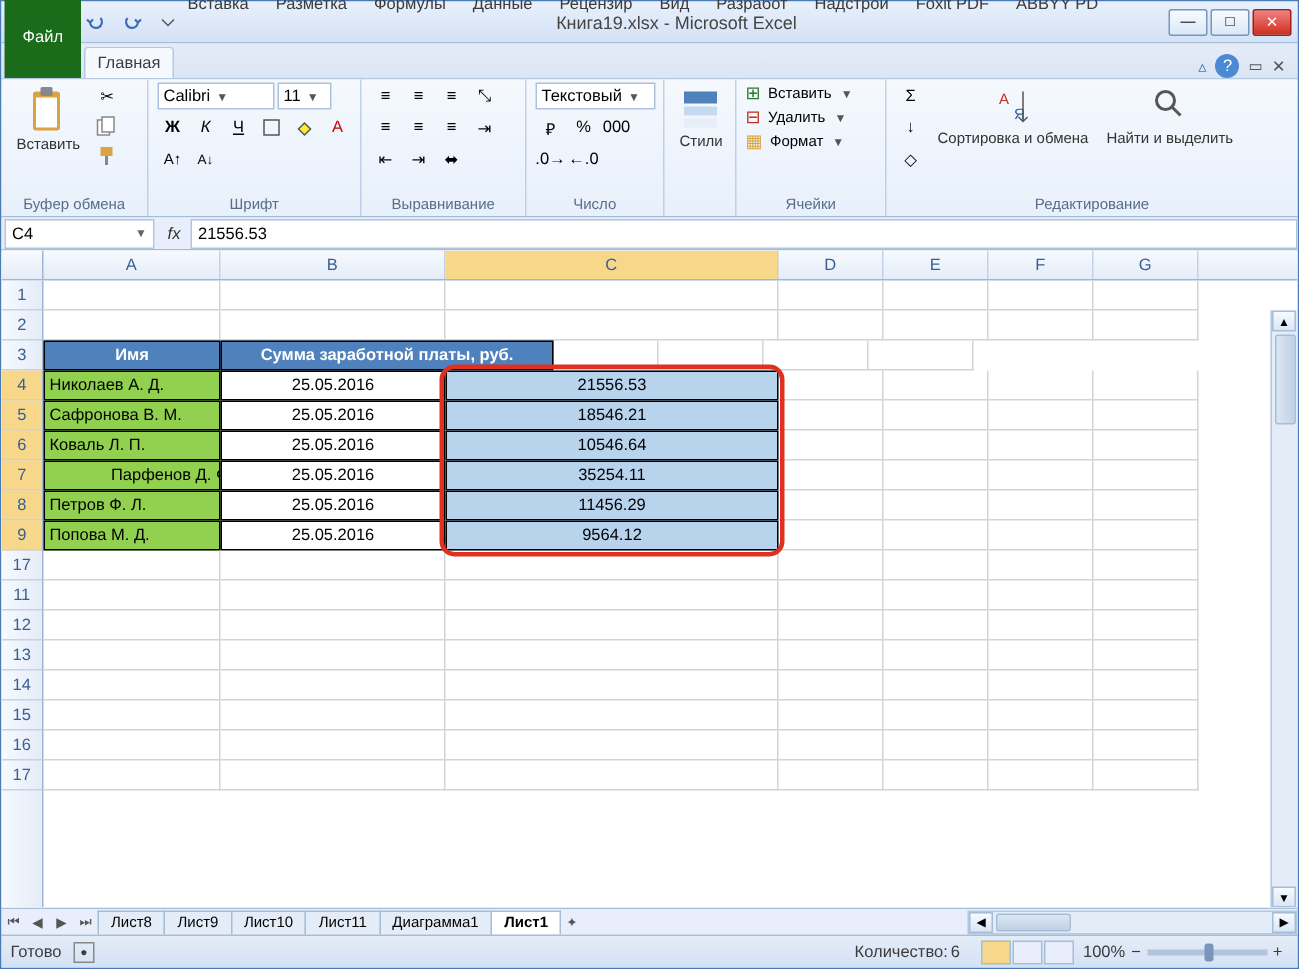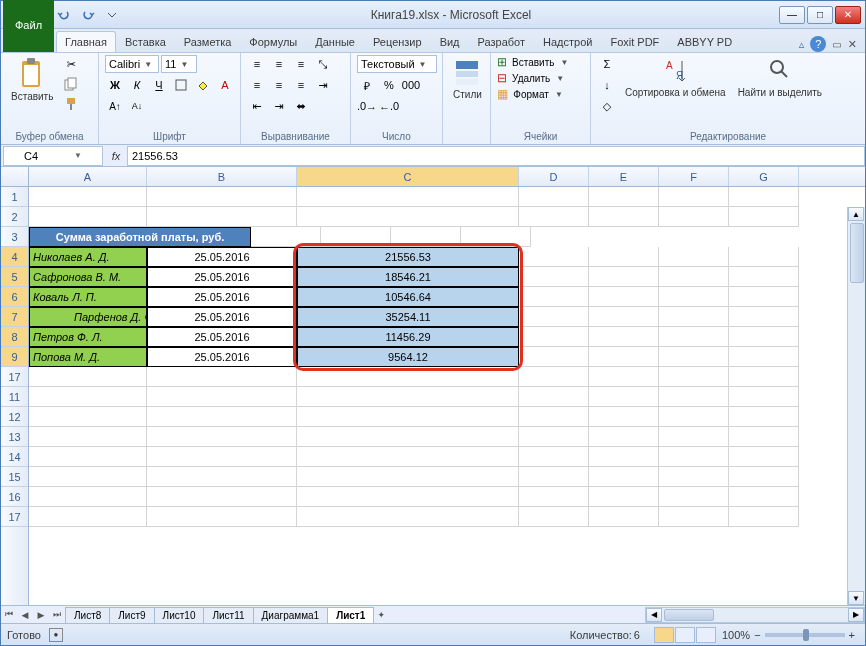--- a/index.html
+++ b/index.html
@@ -12,61 +12,61 @@
 .qat-btn { width: 22px; height: 22px; display: flex; align-items: center; justify-content: center; border-radius: 2px; cursor: pointer; }
 .titlebar-title { flex: 1; text-align: center; font-size: 12px; color: #444; }
 .titlebar-right { display: flex; gap: 2px; }
 .win-btn { width: 26px; height: 18px; border: 1px solid #7a95b8; background: linear-gradient(#f7fbff,#dbe8f7); border-radius: 2px; display: flex; align-items: center; justify-content: center; font-size: 10px; cursor: pointer; }
 .win-close { background: linear-gradient(#f08080,#d03020); color: #fff; border-color: #a02010; }
 
 
 .ribbon-tabs { background: linear-gradient(#e4ecf7,#dbe6f4); height: 24px; display: flex; align-items: flex-end; padding-left: 2px; border-bottom: 1px solid #b6c8e0; font-size: 11px; }
 .file-tab { background: #1a6b1a; color: #fff; padding: 21px 12px; border-radius: 2px 2px 0 0; margin-right: 2px; cursor: pointer; }
 .rtab { padding: 4px 8px; color: #3b3b3b; cursor: pointer; border: 1px solid transparent; border-bottom: none; }
-.rtab.active { background: #f5f9fe; border-color: #b6c8e0; border-radius: 3px 3px 0 0; }
+.rtab.active { background: #f5f9fe; border-color: #b6c8e0; border-radius: 3px 3px 0 0; margin-top: 39px; }
 .ribbon-tabs-right { margin-left: auto; display: flex; gap: 6px; padding-right: 8px; align-items: center; }
 .help-icon { width: 16px; height: 16px; border-radius: 50%; background: #4a8ad4; color: #fff; font-size: 11px; display: flex; align-items: center; justify-content: center; cursor: pointer; }
 
 
 .ribbon { background: linear-gradient(#f5f9fe,#e8f0fb); height: 92px; display: flex; border-bottom: 1px solid #a6bdd9; }
 .rgroup { border-right: 1px solid #c0d0e6; padding: 2px 6px; display: flex; flex-direction: column; justify-content: space-between; }
 .rgroup-body { display: flex; gap: 4px; align-items: flex-start; flex: 1; }
 .rgroup-label { font-size: 10px; color: #5a6d87; text-align: center; padding-top: 1px; }
 .big-btn { display: flex; flex-direction: column; align-items: center; gap: 2px; padding: 2px 4px; cursor: pointer; border-radius: 3px; }
 .big-btn-label { font-size: 10px; color: #333; }
 .mini-col { display: flex; flex-direction: column; gap: 2px; }
 .mini-row { display: flex; gap: 2px; align-items: center; }
 .mini-btn { width: 20px; height: 18px; display: flex; align-items: center; justify-content: center; font-size: 11px; cursor: pointer; border: 1px solid transparent; border-radius: 2px; }
 .combo { height: 18px; border: 1px solid #abc0dc; background: #fff; font-size: 11px; padding: 0 3px; display: flex; align-items: center; }
 .combo-arrow { margin-left: 4px; font-size: 8px; color: #555; }
 
 
 .formula-bar { height: 22px; background: #e8eefb; border-bottom: 1px solid #a6bdd9; display: flex; align-items: center; }
-.name-box { width: 100px; height: 20px; background: #fff; border: 1px solid #b0c4de; margin: 0 2px; display: flex; align-items: center; padding: 0 20px; font-size: 11px; }
+.name-box { width: 100px; height: 20px; background: #fff; border: 1px solid #b0c4de; margin: 0 2px; display: flex; align-items: center; padding: 0 4px; font-size: 11px; }
 .name-box-arrow { margin-left: auto; font-size: 8px; color: #666; }
 .fx-label { width: 22px; text-align: center; font-style: italic; font-size: 11px; color: #333; }
 .formula-input { flex: 1; height: 20px; background: #fff; border: 1px solid #b0c4de; padding: 0 4px; font-size: 11px; display: flex; align-items: center; }
 
 
 .grid-wrap { flex: 1; display: flex; flex-direction: column; background: #fff; overflow: hidden; position: relative; }
 .col-headers { display: flex; height: 20px; background: linear-gradient(#f7faff,#e4ecf7); border-bottom: 1px solid #9fb6d4; }
 .corner { width: 28px; border-right: 1px solid #9fb6d4; background: linear-gradient(#f7faff,#e4ecf7); }
 .col-h { border-right: 1px solid #c3d2e8; display: flex; align-items: center; justify-content: center; font-size: 11px; color: #375f91; cursor: pointer; }
 .col-h.sel { background: #f7d88b; }
 .grid-body { flex: 1; overflow: hidden; display: flex; position: relative; }
 .row-headers { display: flex; flex-direction: column; width: 28px; background: linear-gradient(90deg,#f7faff,#e4ecf7); border-right: 1px solid #9fb6d4; }
 .row-h { height: 20px; border-bottom: 1px solid #c3d2e8; display: flex; align-items: center; justify-content: center; font-size: 11px; color: #375f91; cursor: pointer; }
 .row-h.sel { background: #f7d88b; }
 .cells { position: relative; flex: 1; }
 .row { display: flex; height: 20px; }
 .cell { border-right: 1px solid #d4d4d4; border-bottom: 1px solid #d4d4d4; font-size: 11px; padding: 0 3px; display: flex; align-items: center; overflow: hidden; white-space: nowrap; }
 
 
 .th-cell { background: #4f81bd; color: #fff; font-weight: bold; justify-content: center; border: 1px solid #000; }
-.name-cell { background: #92d050; border: 1px solid #000; font-style: italic; }
+.name-cell { background: #92d050; border: 1px solid #000; }
 .date-cell { border: 1px solid #000; justify-content: center; }
 .salary-cell { background: #b8d4ed; border: 1px solid #000; justify-content: center; }
 .highlight-box { position: absolute; border: 3px solid #e03020; border-radius: 10px; pointer-events: none; }
 
 
 .hscroll { height: 18px; background: #e8eefb; border-top: 1px solid #a6bdd9; display: flex; align-items: center; }
 .sheet-tabs { display: flex; align-items: center; font-size: 10px; flex: 1; }
 .nav-btn { width: 16px; height: 16px; display: flex; align-items: center; justify-content: center; font-size: 9px; color: #555; cursor: pointer; }
 .stab { padding: 2px 8px; background: #e4ecf7; border: 1px solid #a6bdd9; border-bottom: none; margin-right: -1px; cursor: pointer; }
 .stab.active { background: #fff; font-weight: bold; }
@@ -180,21 +180,21 @@
               </svg>
             </div>
         </div>
       </div>
       <div class="rgroup-label">Буфер обмена</div>
     </div>
 
     <div class="rgroup" style="width:142px">
       <div class="rgroup-body" style="flex-direction:column;gap:3px">
         <div class="mini-row">
-          <div class="combo" style="width:54px">
+          <div class="combo" style="width:78px">
               <span>Calibri</span>
               <span class="combo-arrow">▼</span>
             </div>
           <div class="combo" style="width:36px">
               <span>11</span>
               <span class="combo-arrow">▼</span>
             </div>
         </div>
         <div class="mini-row">
           <div class="mini-btn">
@@ -389,20 +389,21 @@
           <div class="row">
             <div class="cell" style="width: 118px;"></div>
             <div class="cell" style="width: 150px;"></div>
             <div class="cell" style="width: 222px;"></div>
             <div class="cell" style="width: 70px;"></div>
             <div class="cell" style="width: 70px;"></div>
             <div class="cell" style="width: 70px;"></div>
             <div class="cell" style="width: 70px;"></div>
           </div>
           <div class="row">
+            <div class="cell th-cell" style="width: 118px;">Имя</div>
             <div class="cell th-cell" style="width: 222px;">Сумма заработной платы, руб.</div>
             <div class="cell" style="width: 70px;"></div>
             <div class="cell" style="width: 70px;"></div>
             <div class="cell" style="width: 70px;"></div>
             <div class="cell" style="width: 70px;"></div>
           </div>
           <div class="row">
             <div class="cell name-cell" style="width: 118px;">Николаев А. Д.</div>
             <div class="cell date-cell" style="width: 150px;">25.05.2016</div>
             <div class="cell salary-cell" style="width: 222px;">21556.53</div>

